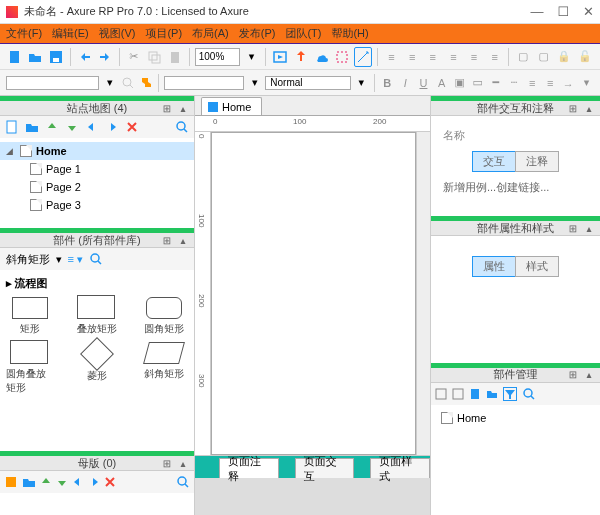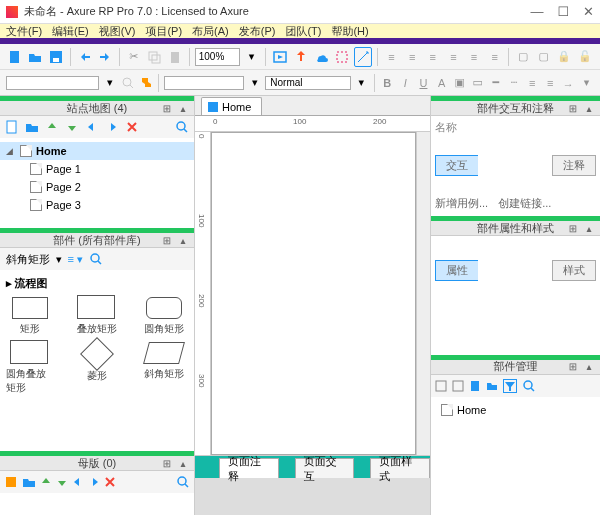--- a/index.html
+++ b/index.html
@@ -2,21 +2,21 @@
 <html><head>
 <meta charset="utf-8">
 <style>
 * { box-sizing: border-box; margin: 0; padding: 0; font-family: "Microsoft YaHei", Arial, sans-serif; }
 body { width: 600px; height: 515px; background: #f0f0f0; font-size: 11px; overflow: hidden; position: relative; }
 .titlebar { height: 24px; background: #fff; display: flex; align-items: center; padding: 0 6px; border-bottom: 1px solid #ddd; }
 .titlebar .app-icon { width: 12px; height: 12px; background: linear-gradient(45deg,#e91e63,#ff5722); margin-right: 6px; }
 .titlebar .title { flex: 1; font-size: 11px; color: #333; }
 .win-controls { display: flex; gap: 14px; color: #666; font-size: 13px; }
 .win-controls span { cursor: pointer; }
-.menubar { height: 20px; background: #fef9c3; display: flex; align-items: center; padding: 0 6px; gap: 10px; font-size: 11px; color: #333; border-bottom: 6px solid #4c1d95; }
+.menubar { height: 20px; background: #f97316; display: flex; align-items: center; padding: 0 6px; gap: 10px; font-size: 11px; color: #333; border-bottom: 1px solid #4c1d95; }
 .menubar span { cursor: pointer; }
 .toolbar1 { height: 26px; background: #f5f5f5; display: flex; align-items: center; padding: 2px 6px; gap: 3px; border-bottom: 1px solid #ddd; }
 .toolbar2 { height: 26px; background: #f5f5f5; display: flex; align-items: center; padding: 2px 6px; gap: 3px; border-bottom: 1px solid #ccc; }
 .tbtn { width: 20px; height: 20px; display: inline-flex; align-items: center; justify-content: center; cursor: pointer; border-radius: 2px; }
 .sep { width: 1px; height: 18px; background: #ccc; margin: 0 2px; }
 .zoom-box { width: 50px; height: 18px; border: 1px solid #aaa; background: #fff; font-size: 10px; padding: 0 3px; display: inline-flex; align-items: center; }
 .dd { min-width: 80px; height: 14px; border: 1px solid #aaa; background: #fff; font-size: 10px; padding: 0 4px; display: inline-flex; align-items: center; }
 .dd.wide { width: 110px; }
 .dd.xlong { width: 120px; }
 .main { display: flex; height: 419px; }
@@ -61,27 +61,27 @@
 .canvas-view { flex: 1; background: #fff; border: 1px solid #aaa; position: relative; }
 .canvas-scroll-v { width: 14px; background: #eee; border-left: 1px solid #ccc; }
 .page-tabs-area { height: 60px; display: flex; flex-direction: column; border-top: 1px solid #ccc; }
 .page-tab-row { height: 22px; background: #14b8a6; display: flex; align-items: flex-end; gap: 16px; padding-left: 24px; }
 .ptab { height: 20px; padding: 0 8px; border: 1px solid #aaa; background: #f5f5f5; font-size: 11px; display: flex; align-items: center; cursor: pointer; border-bottom: none; }
 .ptab.active { background: #fff; }
 .page-ann-row { flex: 1; background: #fff; display: flex; align-items: center; padding: 4px 6px; gap: 10px; font-size: 11px; }
 .page-ann-row select { font-size: 11px; height: 18px; }
 .linkish { color: #2196f3; cursor: pointer; }
 .right-col { width: 170px; display: flex; flex-direction: column; border-left: 1px solid #ccc; background: #f5f5f5; }
-.rp-body { background: #fff; padding: 4px; font-size: 11px; color: #666; }
+.rp-body { background: #fff; padding: 12px; font-size: 11px; color: #666; }
 .rp-body .lbl { margin-bottom: 6px; color: #888; }
-.seg { display: flex; justify-content: space-between; gap: 0; margin: 20px 0; }
+.seg { display: flex; justify-content: center; gap: 0; margin: 8px 0; }
 .seg .segbtn { padding: 2px 10px; border: 1px solid #aaa; background: #f0f0f0; font-size: 11px; cursor: pointer; }
 .seg .segbtn.active { background: #cde8ff; border-color: #2196f3; }
 .seg .segbtn:first-child { border-right: none; }
-.rp-line { display: flex; gap: 10px; margin-top: 6px; }
+.rp-line { display: flex; margin-top: 6px; }
 .page-mgr-tools { height: 22px; display: flex; align-items: center; padding: 0 4px; gap: 5px; background: #f5f5f5; }
 .page-mgr-body { flex: 1; background: #fff; padding: 4px; }
 svg { display: block; }
 .ico-blue { fill: #2196f3; }
 .ico-gray { fill: #888; }
 .ico-orange { fill: #ff9800; }
 .ico-green { fill: #4caf50; }
 .faded { opacity: .4; }
 </style>
 </head>

